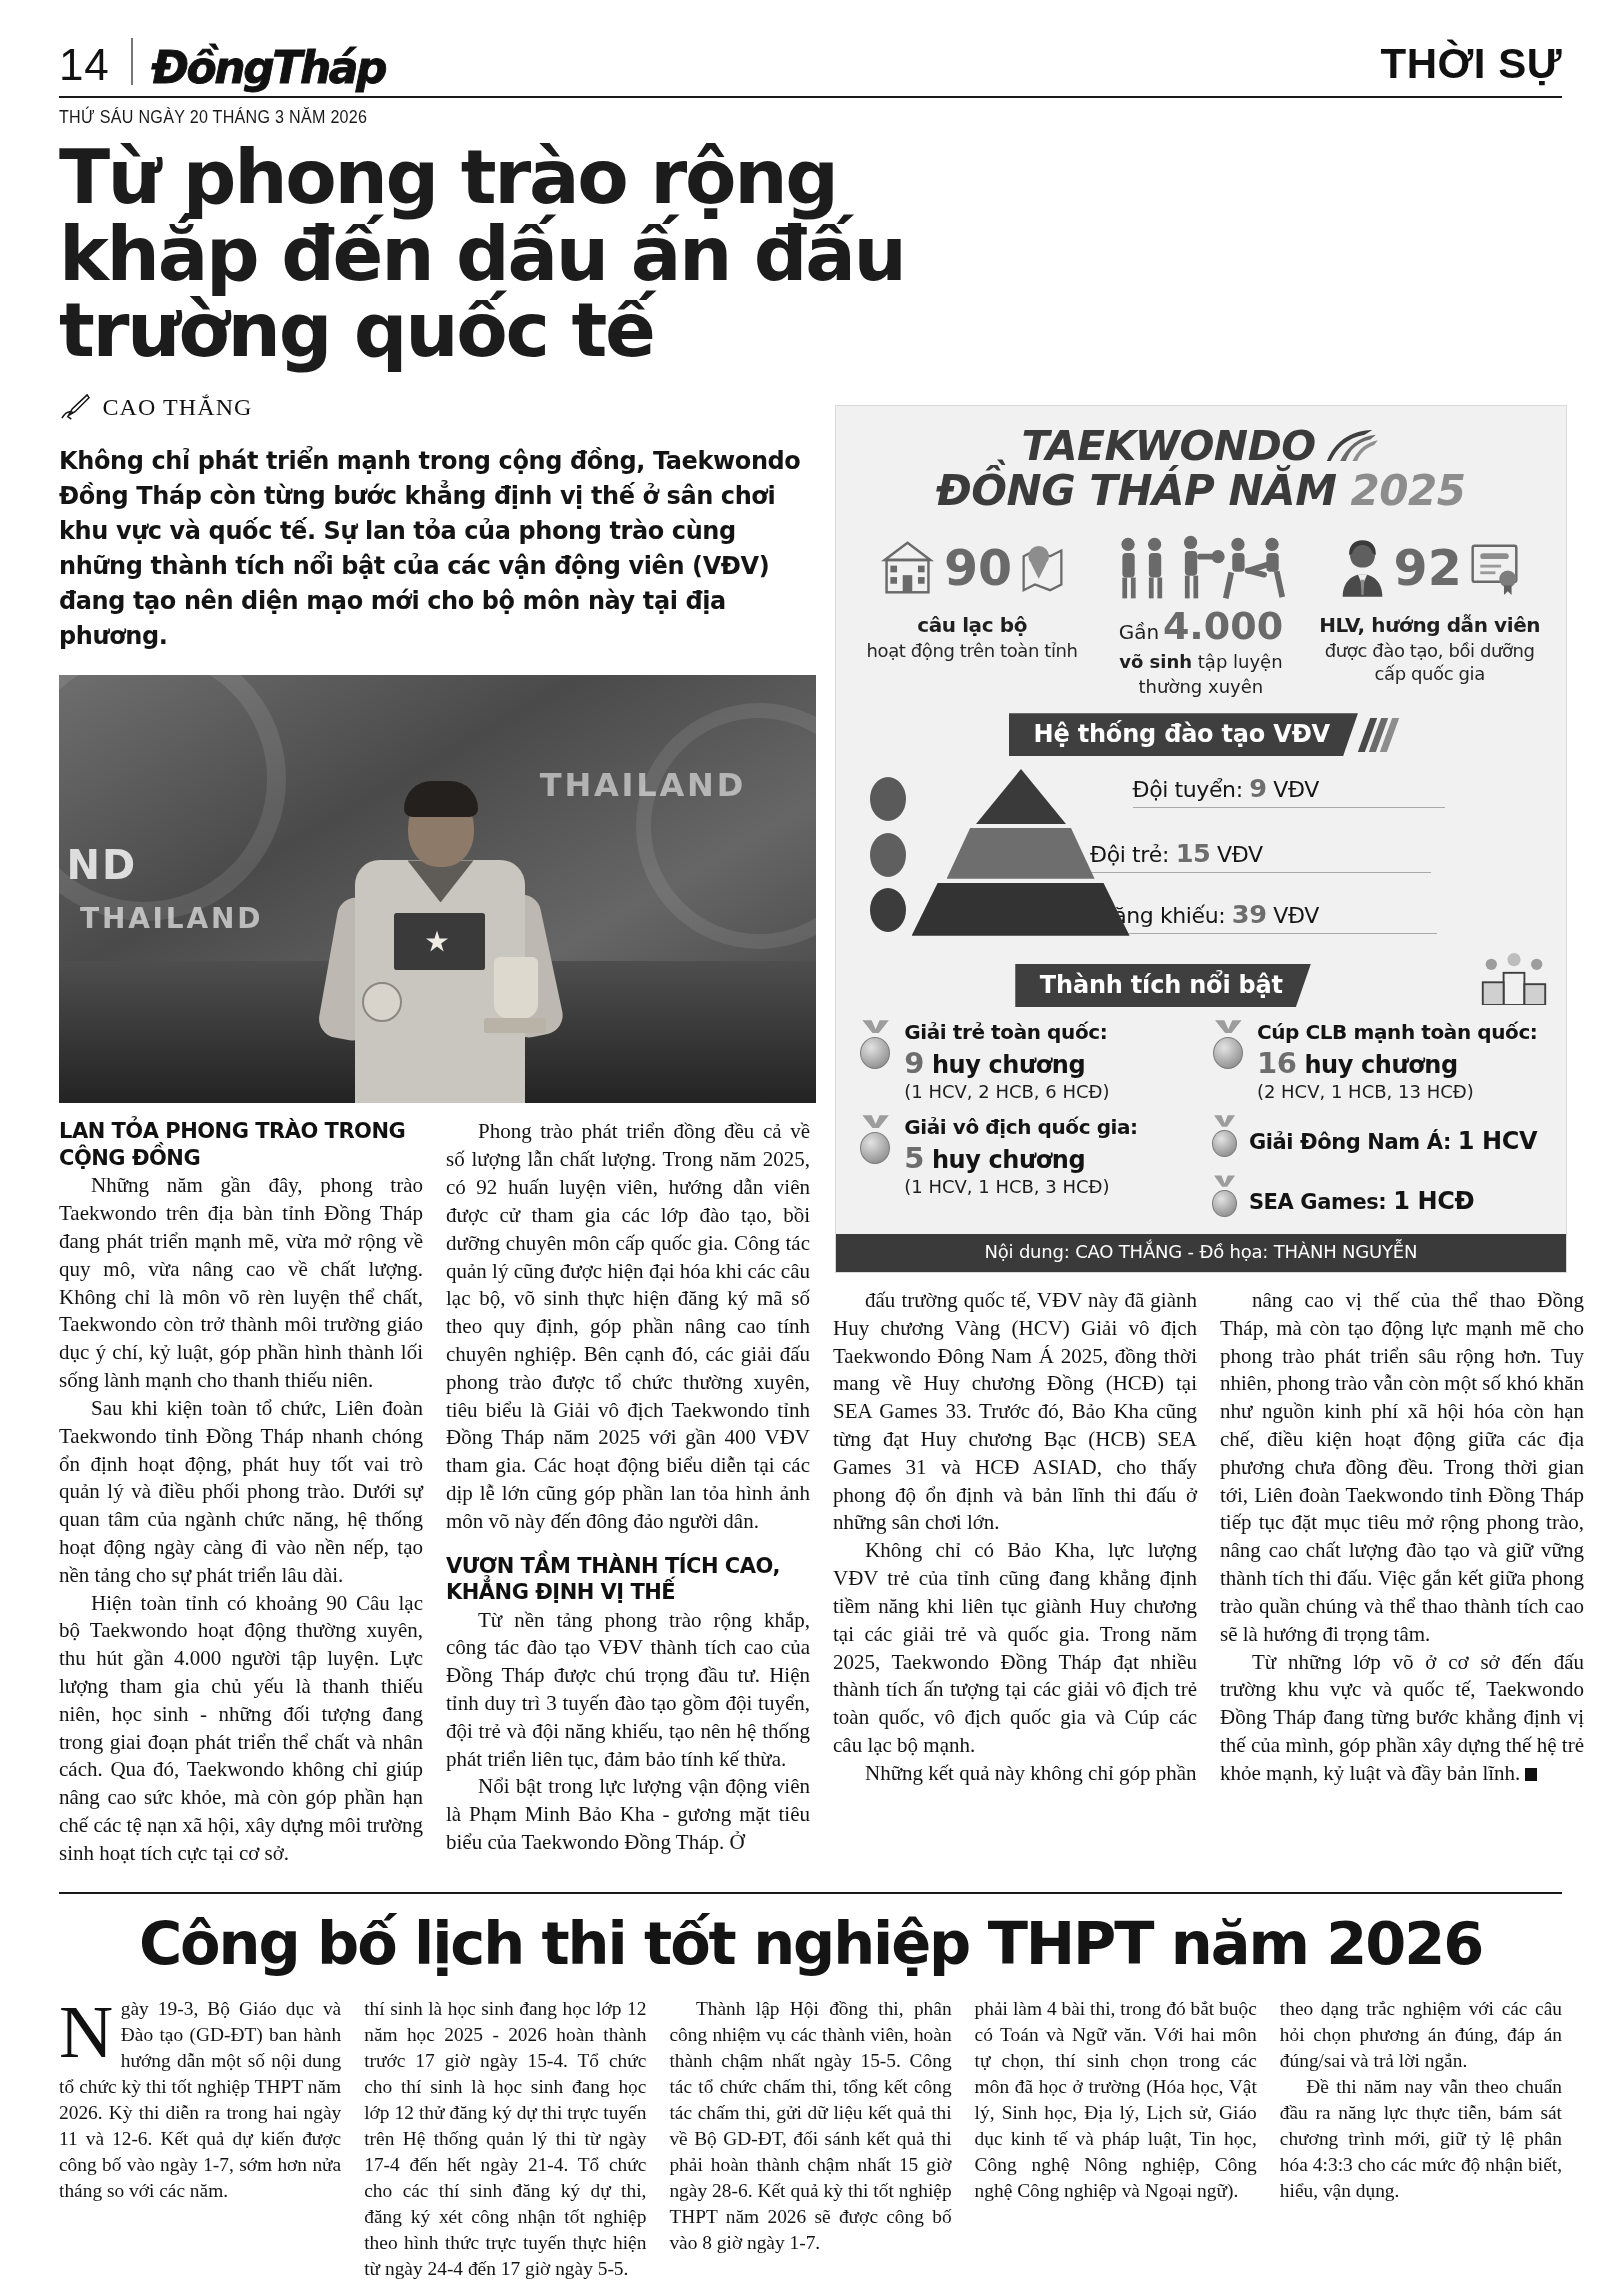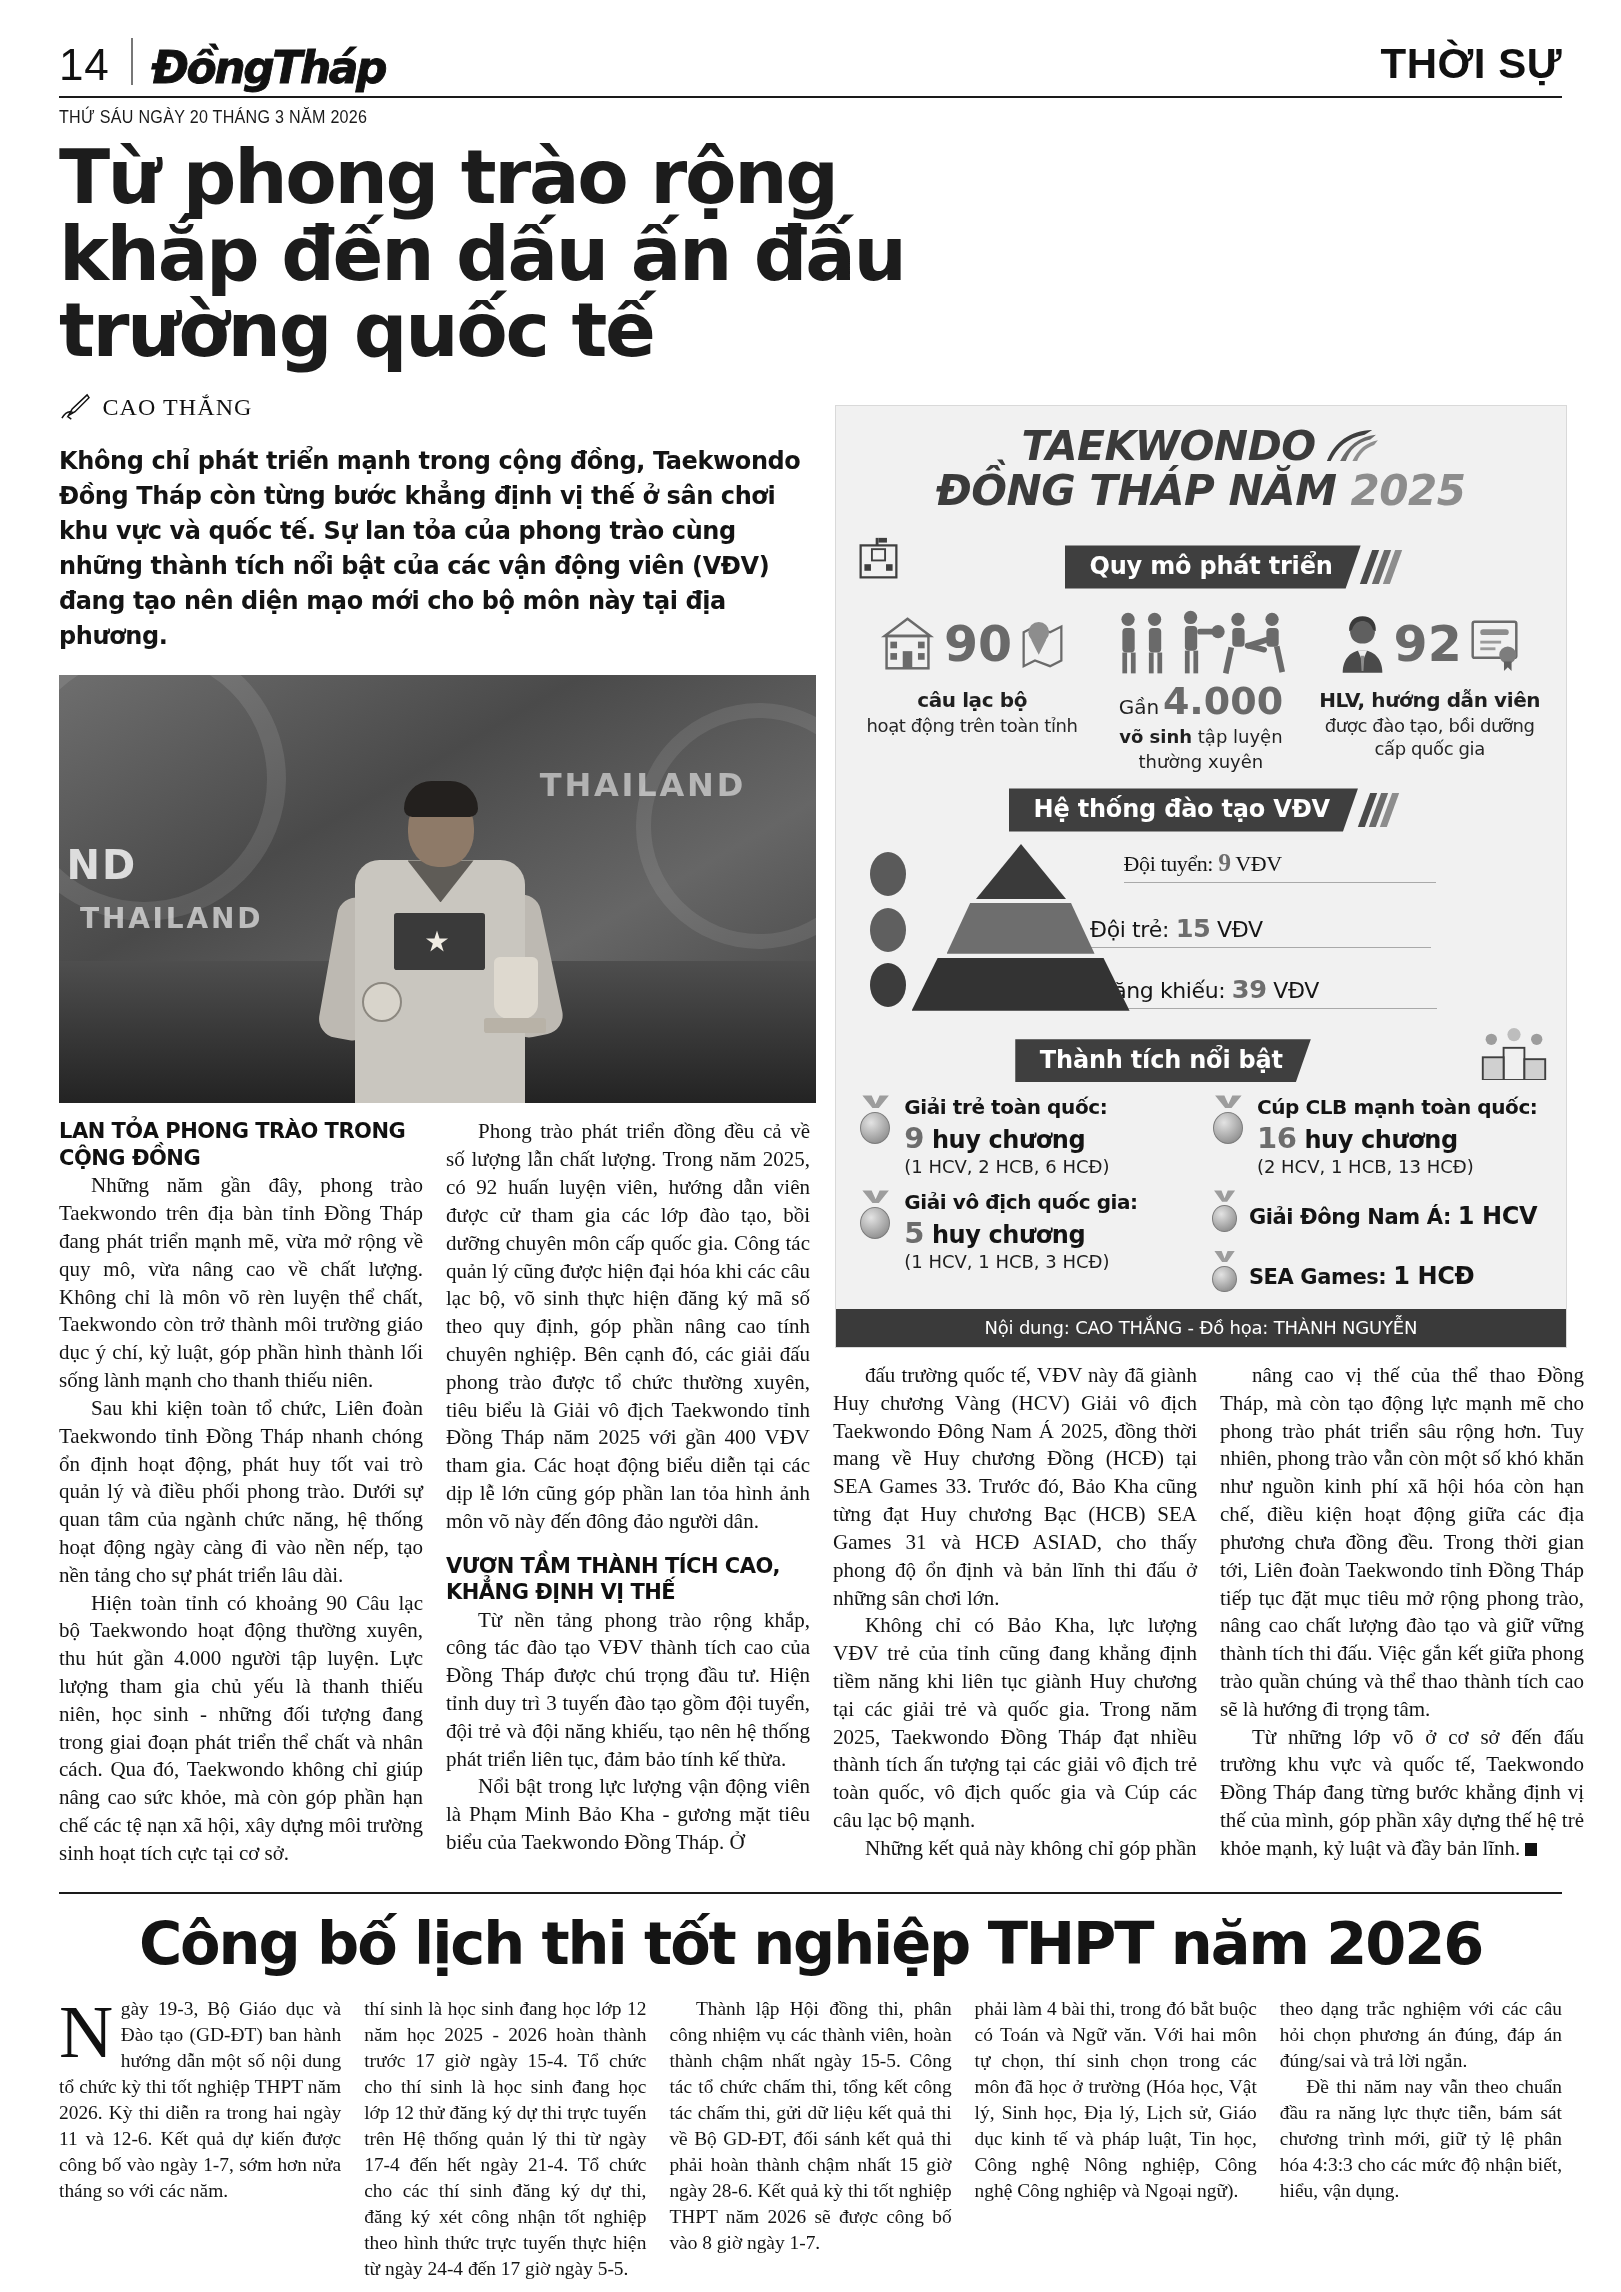--- a/index.html
+++ b/index.html
@@ -188,21 +188,21 @@
         border-right:45px solid transparent; border-bottom:55px solid #3a3a3a; }
   .t2 { bottom:59px; width:148px; height:51px; background:#6e6e6e;
         clip-path: polygon(16% 0, 84% 0, 100% 100%, 0 100%); }
   .t3 { bottom:1.9px; width:218px; height:53px; background:#333;
         clip-path: polygon(12% 0, 88% 0, 100% 100%, 0 100%); }
   .pyr-labels { flex:1; display:flex; flex-direction:column; justify-content:flex-end;
      padding-bottom:3.8px; margin-left:-15px; }
   .pyr-label { font-family:"DejaVu Sans",sans-serif; font-size:22px; color:#151515;
      border-bottom:1.9px solid #a9a9a9; padding-bottom:3.8px; letter-spacing:-0.4px; }
   .pyr-label span.n { font-weight:700; font-size:25.6px; color:#6d6d6d; }
-  .pl1 { width: 312px; margin-bottom:30px; margin-left:9px;font-family:Liberation Serif, serif;}
+  .pl1 { width: 312px; margin-bottom:30px; margin-left:18px;}
   .pl2 { width: 341px; margin-bottom:26.5px; margin-left:-24.6px;}
   .pl3 { width: 379px; margin-left:-57px;}
 
   
   .ach-grid { display:flex; margin-top:13.2px; padding:0 3.8px 11.4px 3.8px; gap:17px; }
   .ach-col { width: 50%; display:flex; flex-direction:column; gap:13.2px; }
   .ach-item { display:flex; gap:9.5px; align-items:flex-start; }
   .medal { width:38px; height:53px; flex:0 0 38px; position:relative; }
   .medal .rib { position:absolute; left:5.7px; top:0; width:26.5px; height:21px; background:#9d9d9d;
      clip-path: polygon(0 0,35% 0,50% 42%,65% 0,100% 0,62% 60%,38% 60%); }
@@ -342,38 +342,20 @@
               <path d="M20 34 C28 18 40 8 58 6 L52 11 C38 14 30 22 26 34 Z" fill="#6b6b6b"></path>
               <path d="M33 34 C39 22 48 14 60 12 L56 17 C47 20 41 26 38 34 Z" fill="#8f8f8f"></path>
             </svg>
           </span>
           <span class="l2">
             <span>ĐỒNG THÁP NĂM</span>
             <span class="yr">2025</span>
           </span>
         </div>
 
-        <div style="display:flex;align-items:center;justify-content:center;gap:7.6px;margin-top:17px">
-          <svg width="51" height="47" viewBox="0 0 54 50">
-            <rect x="8" y="10" width="38" height="34" fill="none" stroke="#3f3f3f" stroke-width="2.4"></rect>
-            <rect x="20" y="14" width="14" height="12" fill="none" stroke="#3f3f3f" stroke-width="2"></rect>
-            <rect x="12" y="30" width="7" height="7" fill="#3f3f3f"></rect>
-            <rect x="35" y="30" width="7" height="7" fill="#3f3f3f"></rect>
-            <rect x="24" y="2" width="3" height="8" fill="#3f3f3f"></rect>
-            <rect x="27" y="2" width="9" height="5" fill="#3f3f3f"></rect>
-          </svg>
-          <div class="band">
-            <div class="band-plate">Quy mô phát triển</div>
-            <div class="band-slash">
-                <i></i>
-                <i></i>
-                <i></i>
-              </div>
-          </div>
-        </div>
 
         <div class="scope-row">
           <div class="scope-cell">
             <div class="scope-figs">
               <svg width="61" height="59" viewBox="0 0 64 62">
                 <path d="M32 4 L56 22 L8 22 Z" fill="none" stroke="#6a6a6a" stroke-width="2.6"></path>
                 <rect x="10" y="22" width="44" height="34" fill="none" stroke="#6a6a6a" stroke-width="2.6"></rect>
                 <rect x="27" y="38" width="10" height="18" fill="#6a6a6a"></rect>
                 <rect x="14" y="28" width="7" height="7" fill="#6a6a6a"></rect>
                 <rect x="43" y="28" width="7" height="7" fill="#6a6a6a"></rect>

